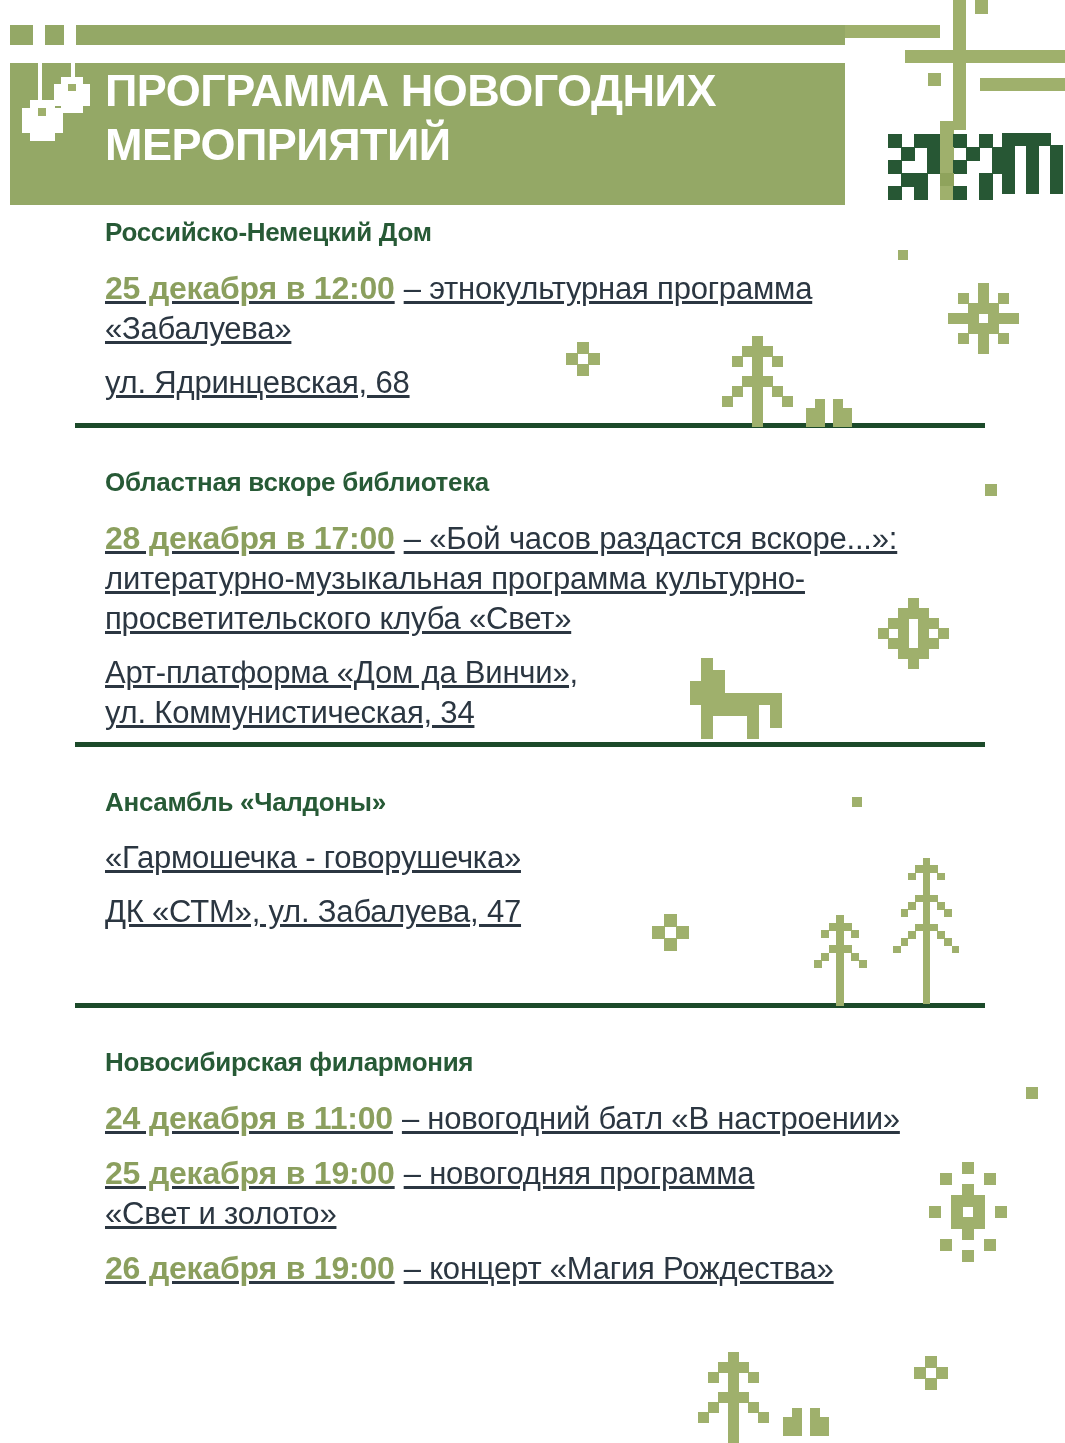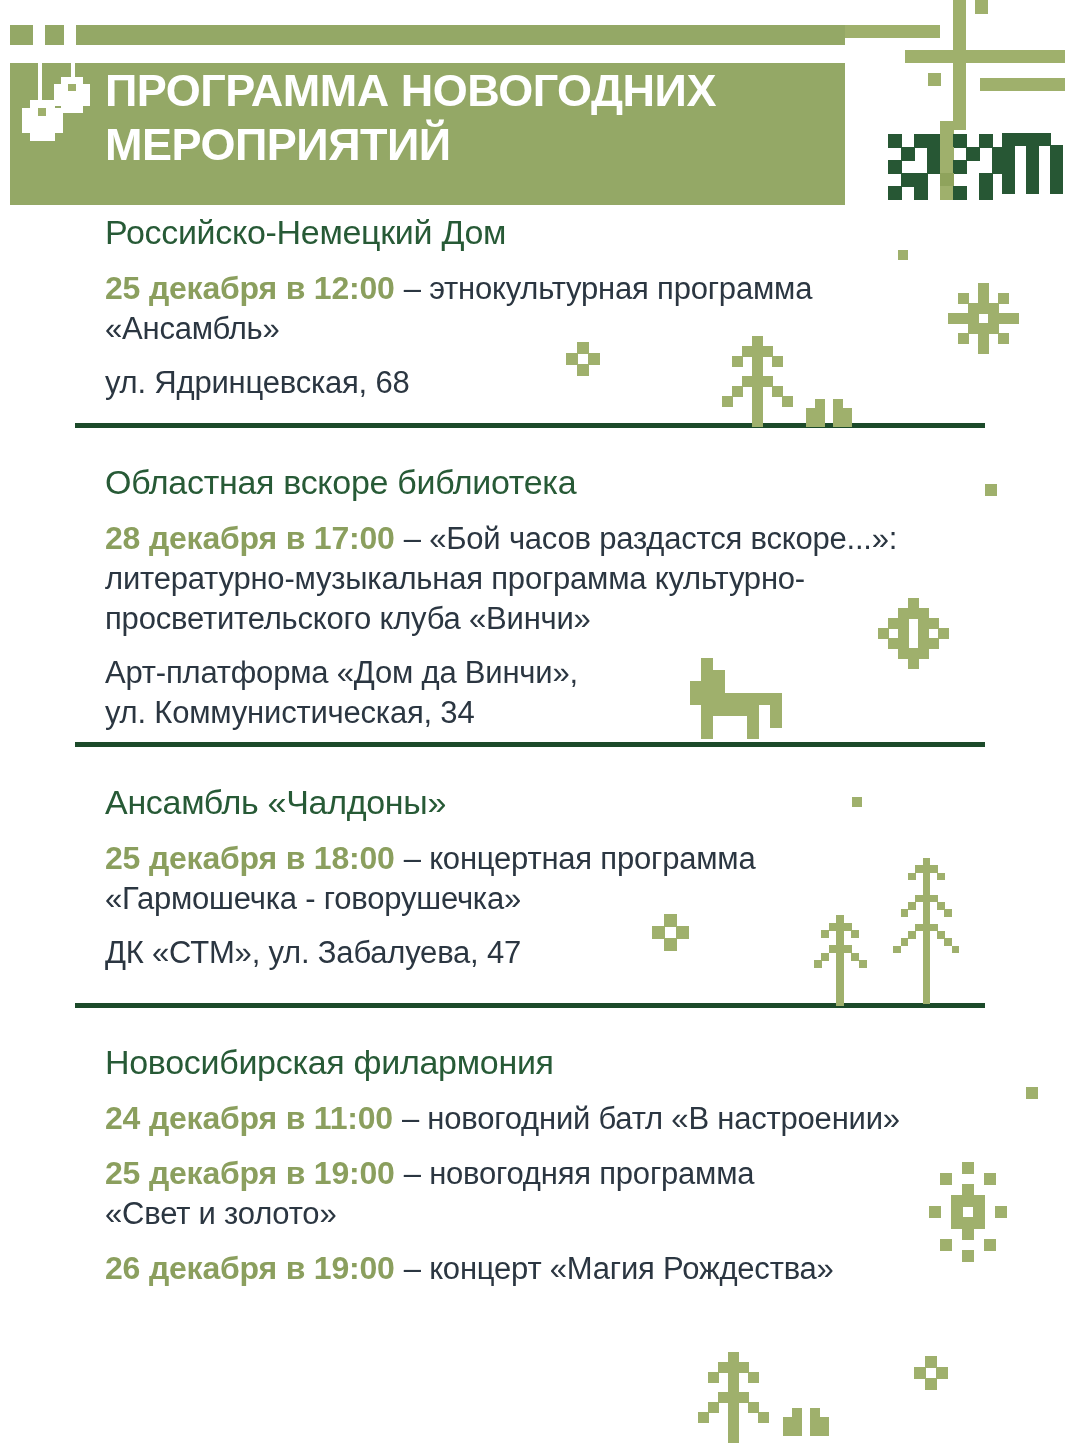--- a/index.html
+++ b/index.html
@@ -23,23 +23,23 @@
     letter-spacing:-0.5px;white-space:nowrap;
   }
   .city-box{
     position:absolute;left:508px;top:133px;width:380px;height:62px;
     background:#275734;display:flex;align-items:center;justify-content:center;
   }
   .city-box span{color:#ffffff;font-weight:800;font-size:40px;letter-spacing:0.5px;}
   .bar{position:absolute;background:#9FB06C;}
   
   .section{position:absolute;left:105px;width:880px;}
-  .venue{margin:0 0 16px 0;color:#275A36;font-weight:400;font-size:34px;line-height:40px;letter-spacing:-0.3px;white-space:nowrap;}
+  .venue{margin:0 0 16px 0;color:#275A36;font-weight:700;font-size:26px;line-height:40px;letter-spacing:-0.3px;white-space:nowrap;}
   .event{margin:0 0 14px 0;}
-  .line{font-size:31px;line-height:40px;color:#2B3641;font-weight:500;letter-spacing:-0.2px;white-space:nowrap;}
+  .line{font-size:31px;line-height:40px;color:#2B3641;font-weight:500;letter-spacing:-0.2px;white-space:nowrap;text-decoration:underline;}
   .date{color:#8B9F5E;font-weight:700;font-size:32px;margin-right:9px;}
   .address{margin:0;}
   .divider{position:absolute;left:75px;width:910px;height:5px;background:#1C4A2A;}
   
   .pix{position:absolute;}
   .pix i{position:absolute;display:block;}
   .dot{position:absolute;background:#9FB06C;}
 </style>
 </head>
 <body>
@@ -64,42 +64,41 @@
   <div class="bar" style="left:905px;top:50px;width:160px;height:13px;"></div>
   <div class="bar" style="left:928px;top:73px;width:13px;height:13px;"></div>
   <div class="bar" style="left:980px;top:78px;width:85px;height:13px;"></div>
 
 
   <div>
       <section class="section" style="top: 212px;">
         <h2 class="venue">Российско-Немецкий Дом</h2>
         <div class="event">
           <div class="line"><span class="date">25 декабря в 12:00</span><span>– этнокультурная программа</span></div>
-          <div class="line">«Ансамбль»</div>
+          <div class="line">«Забалуева»</div>
         </div>
         <div class="address">
           <div class="line">ул. Ядринцевская, 68</div>
         </div>
       </section>
       <section class="section" style="top: 462px;">
         <h2 class="venue">Областная вскоре библиотека</h2>
         <div class="event">
           <div class="line"><span class="date">28 декабря в 17:00</span><span>– «Бой часов раздастся вскоре...»:</span></div>
           <div class="line">литературно-музыкальная программа культурно-</div>
-          <div class="line">просветительского клуба «Винчи»</div>
+          <div class="line">просветительского клуба «Свет»</div>
         </div>
         <div class="address">
           <div class="line">Арт-платформа «Дом да Винчи»,</div>
           <div class="line">ул. Коммунистическая, 34</div>
         </div>
       </section>
       <section class="section" style="top: 782px;">
         <h2 class="venue">Ансамбль «Чалдоны»</h2>
         <div class="event">
-          <div class="line"><span class="date">25 декабря в 18:00</span><span>– концертная программа</span></div>
           <div class="line">«Гармошечка - говорушечка»</div>
         </div>
         <div class="address">
           <div class="line">ДК «СТМ», ул. Забалуева, 47</div>
         </div>
       </section>
       <section class="section" style="top: 1042px;">
         <h2 class="venue">Новосибирская филармония</h2>
         <div class="event">
           <div class="line"><span class="date">24 декабря в 11:00</span><span>– новогодний батл «В настроении»</span></div>

